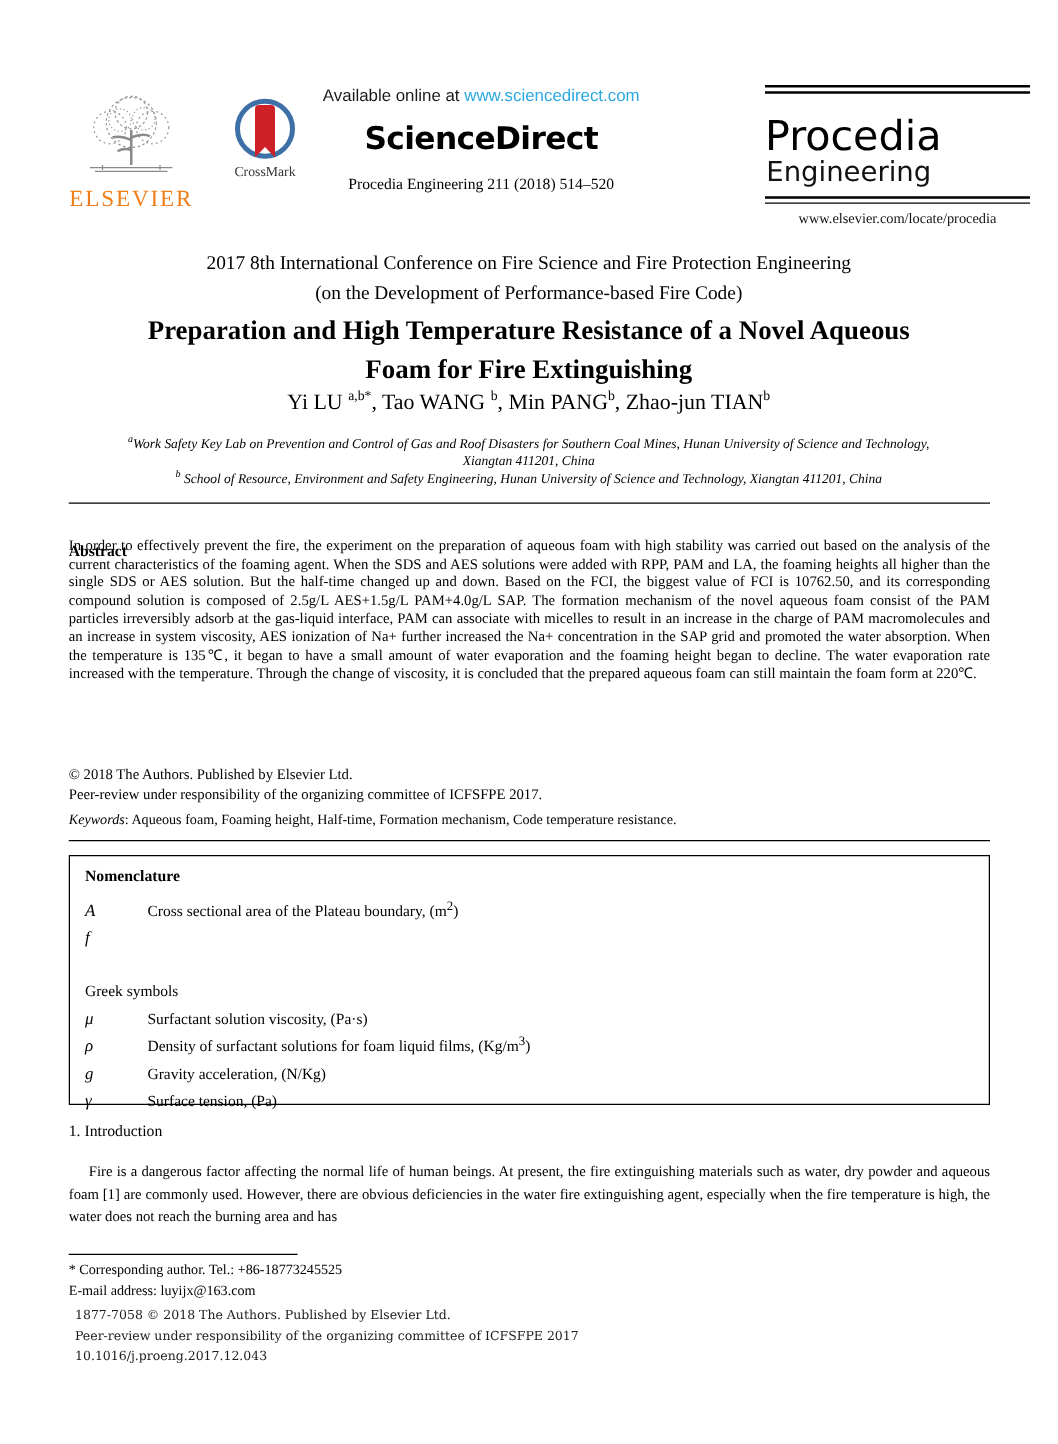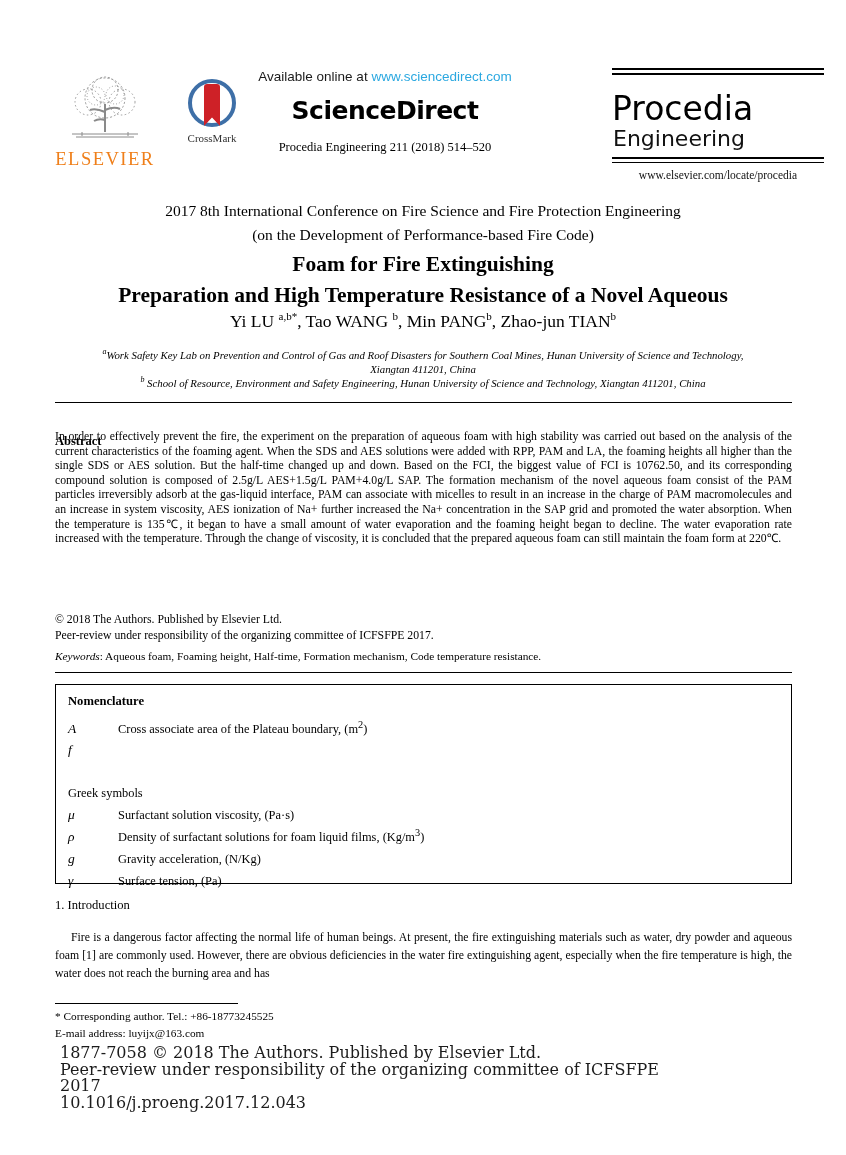--- a/index.html
+++ b/index.html
@@ -59,21 +59,21 @@
   .ngreek{line-height:22px;}
 
   
   .introhead{left:55px;top:898px;font-size:12.6px;font-weight:normal;}
   .introbody{left:55px;top:929px;width:737px;font-size:11.75px;line-height:18px;text-align:justify;text-indent:16px;}
 
   
   .fnrule{left:55px;top:1003px;width:183px;border-top:1.2px solid #000;}
   .fn{left:55px;width:500px;font-size:11.3px;}
   .fn1{top:1010px;} .fn2{top:1027px;}
-  .imprint{left:60px;top:1045px;width:600px;font-family:"DejaVu Serif",serif;font-size:16px;line-height:16.5px;color:#1c1c1c;}
+  .imprint{left:60px;top:1045px;width:600px;font-family:"DejaVu Serif",serif;font-size:10px;line-height:16.5px;color:#1c1c1c;}
   sup{line-height:0;}
 </style>
 </head>
 <body>
 
 <div id="page">
 
   <div class="abs elsevier">
     <span>
       <svg width="94" height="70" viewBox="0 0 94 70">
@@ -125,22 +125,22 @@
     <div class="dline2"></div>
     <div class="proc-url">www.elsevier.com/locate/procedia</div>
   </div>
 
   <div class="abs conf center">
     <div>2017 8th International Conference on Fire Science and Fire Protection Engineering</div>
     <div>(on the Development of Performance-based Fire Code)</div>
   </div>
 
   <div class="abs ptitle center">
+    <div>Preparation and High Temperature Resistance of a Novel Aqueous</div>
     <div>Foam for Fire Extinguishing</div>
-    <div>Preparation and High Temperature Resistance of a Novel Aqueous</div>
   </div>
 
   <div class="abs authors center"><span><span>Yi LU </span><sup>a,b*</sup></span><span><span>, Tao WANG </span><sup>b</sup></span><span><span>, Min PANG</span><sup>b</sup></span><span><span>, Zhao-jun TIAN</span><sup>b</sup></span></div>
 
   <div class="abs affils center">
     <div><sup>a</sup><span>Work Safety Key Lab on Prevention and Control of Gas and Roof Disasters for Southern Coal Mines, Hunan University of Science and Technology,</span></div>
     <div><span>Xiangtan 411201, China</span></div>
     <div><sup>b</sup><span> School of Resource, Environment and Safety Engineering, Hunan University of Science and Technology, Xiangtan 411201, China</span></div>
   </div>
 
@@ -154,21 +154,21 @@
   </div>
 
   <div class="abs kw"><span class="kwlabel">Keywords</span><span>: Aqueous foam, Foaming height, Half-time, Formation mechanism, Code temperature resistance.</span></div>
 
   <div class="abs rule r2"></div>
 
   <div class="abs nom">
     <div class="nhead">Nomenclature</div>
     <div class="nrow">
       <span class="nsym">A</span>
-      <span><span>Cross associate area of the Plateau boundary, (m</span><sup>2</sup><span>)</span></span>
+      <span><span>Cross sectional area of the Plateau boundary, (m</span><sup>2</sup><span>)</span></span>
     </div>
     <div class="nrow">
       <span class="nsym">f</span>
     </div>
     <div class="nspacer"></div>
     <div class="ngreek">Greek symbols</div>
     <div class="nrow ngreek">
       <span class="nsym">μ</span>
       <span><span>Surfactant solution viscosity, (Pa·s)</span><sup></sup><span></span></span>
     </div>

